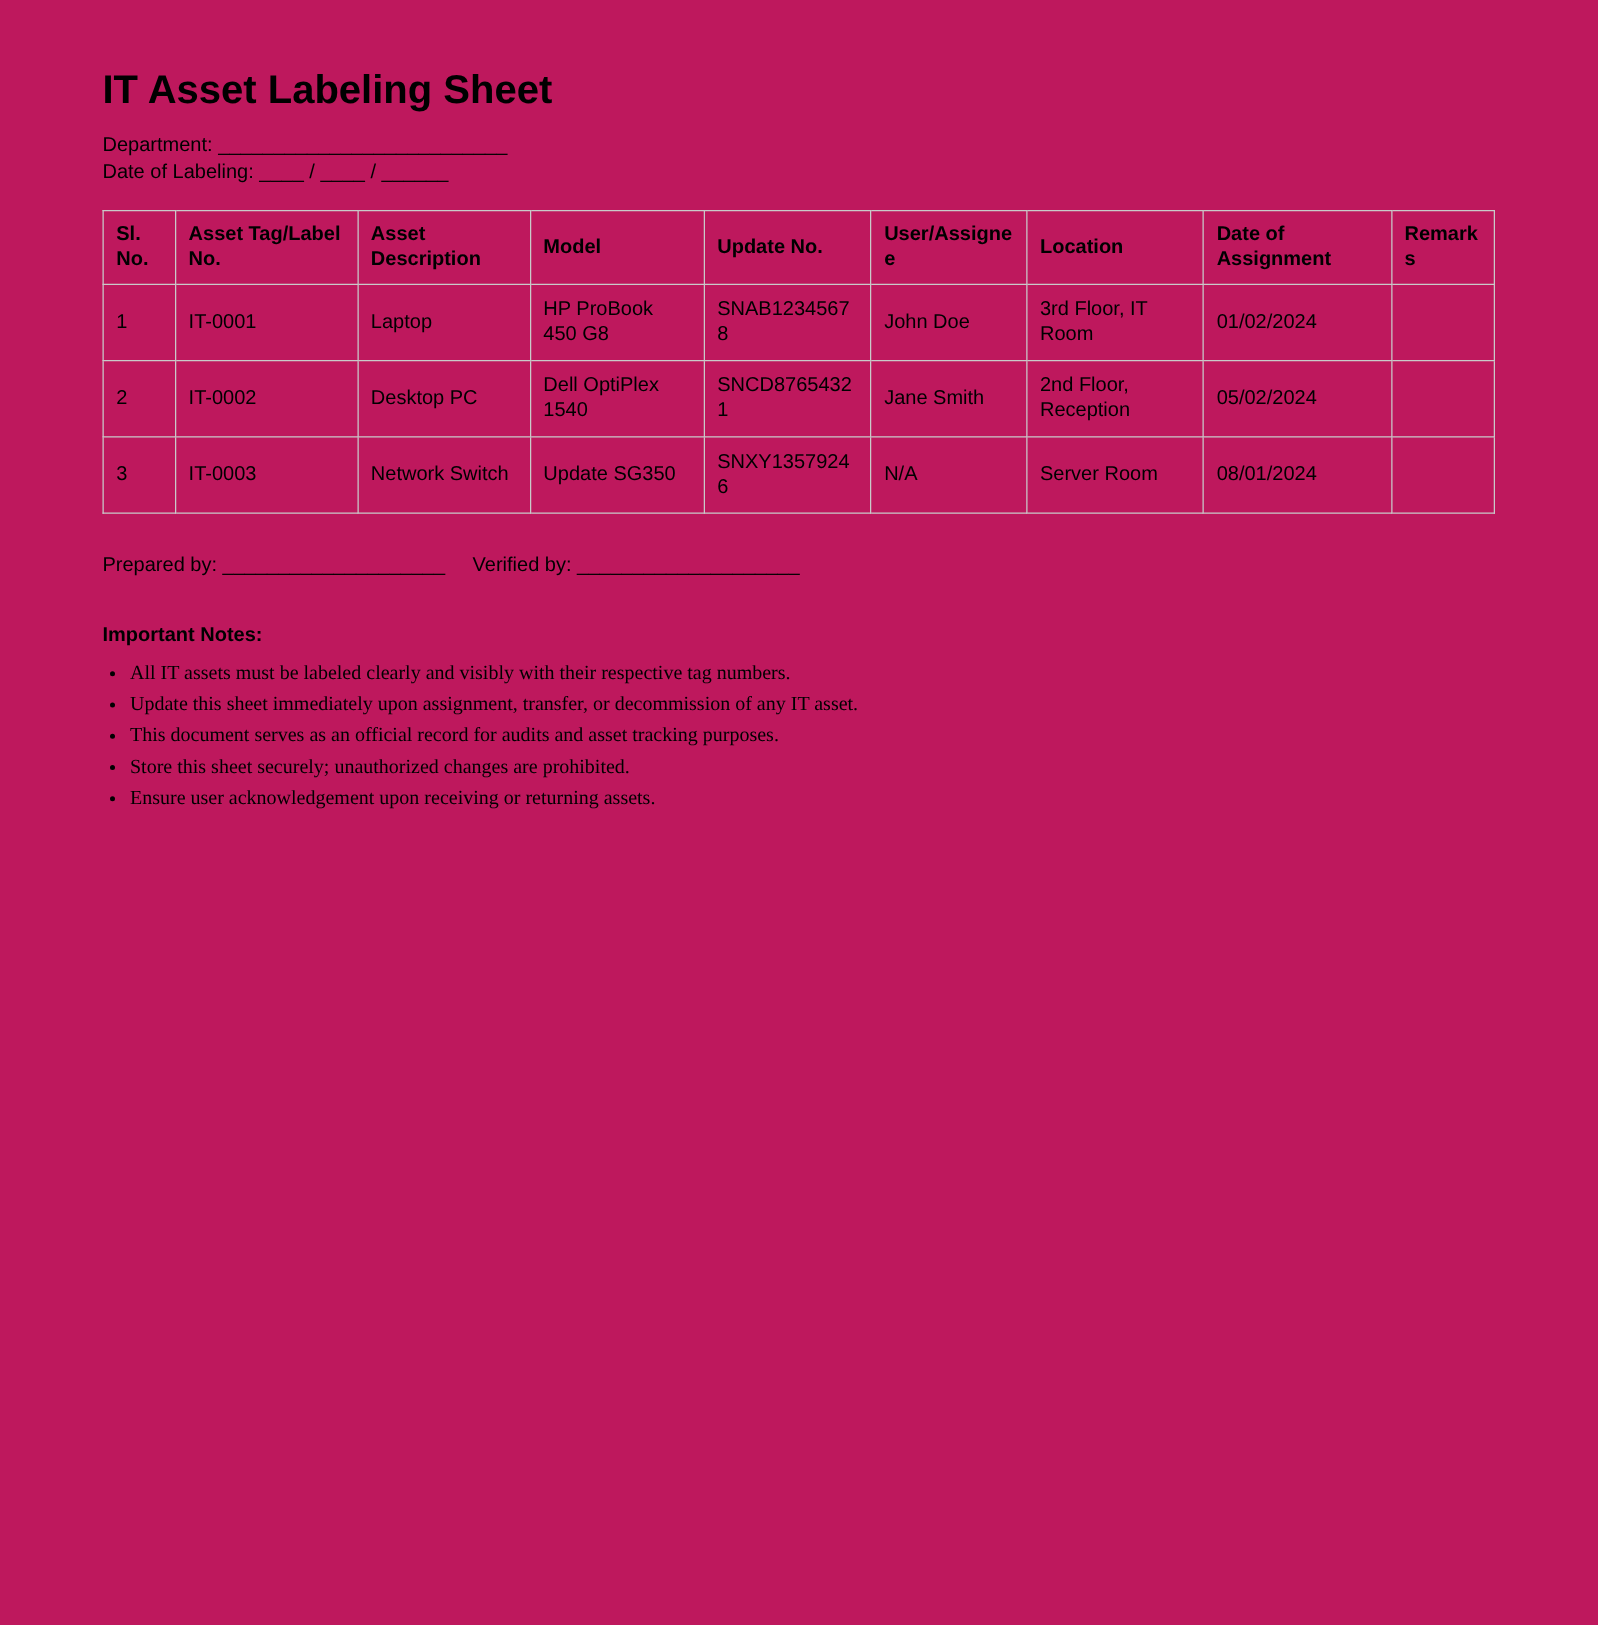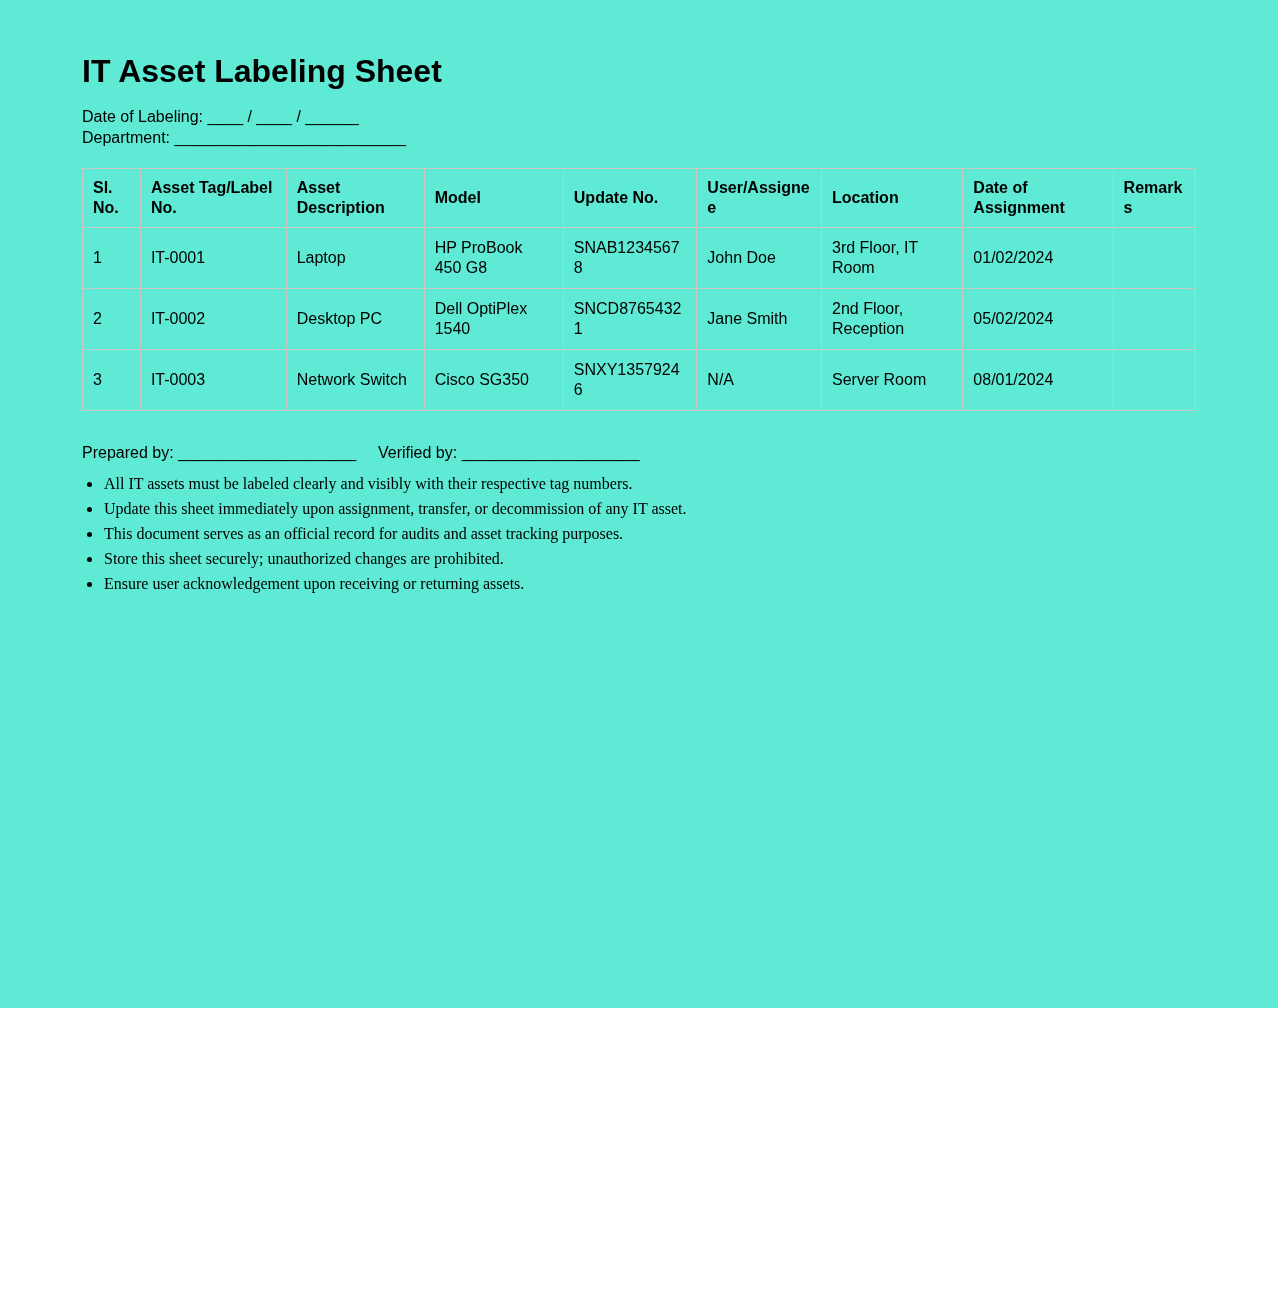--- a/index.html
+++ b/index.html
@@ -4,22 +4,22 @@
 <style>
   * { box-sizing: border-box; }
   html, body { margin: 0; padding: 0; background: #ffffff; }
   body {
     font-family: "Liberation Sans", sans-serif;
     font-size: 16px;
     color: #000000;
   }
   .page {
     width: 1278px;
-    height: 1008px;
-    background: #5eead4;
+    height: 1300px;
+    background: #be185d;
     padding: 53px 82px 0 82px;
     overflow: hidden;
   }
   .doc-title {
     font-size: 32px;
     font-weight: bold;
     line-height: 1.15;
     margin: 0 0 16px 0;
     letter-spacing: 0;
   }
@@ -76,22 +76,22 @@
   }
 </style>
 </head>
 <body>
 
 <div class="page">
 
   <h1 class="doc-title">IT Asset Labeling Sheet</h1>
 
   <div class="meta-block">
+    <p class="meta-line"><span>Department:</span><span> </span><span>__________________________</span></p>
     <p class="meta-line"><span>Date of Labeling:</span><span> </span><span>____ / ____ / ______</span></p>
-    <p class="meta-line"><span>Department:</span><span> </span><span>__________________________</span></p>
   </div>
 
   <table class="asset-table">
     <colgroup id="asset-colgroup">
         <col style="width: 5.2%;">
         <col style="width: 13.1%;">
         <col style="width: 12.4%;">
         <col style="width: 12.5%;">
         <col style="width: 12%;">
         <col style="width: 11.2%;">
@@ -132,32 +132,33 @@
           <td>SNCD87654321</td>
           <td>Jane Smith</td>
           <td>2nd Floor, Reception</td>
           <td>05/02/2024</td>
           <td></td>
         </tr>
         <tr>
           <td>3</td>
           <td>IT-0003</td>
           <td>Network Switch</td>
-          <td>Cisco SG350</td>
+          <td>Update SG350</td>
           <td>SNXY13579246</td>
           <td>N/A</td>
           <td>Server Room</td>
           <td>08/01/2024</td>
           <td></td>
         </tr>
       </tbody>
   </table>
 
   <p class="signature-line"><span>Prepared by:</span><span> </span><span>____________________</span><span class="sig-verified">Verified by:</span><span> </span><span>____________________</span></p>
 
+  <p class="notes-heading">Important Notes:</p>
 
   <ul class="notes-list" id="notes-list">
       <li>All IT assets must be labeled clearly and visibly with their respective tag numbers.</li>
       <li>Update this sheet immediately upon assignment, transfer, or decommission of any IT asset.</li>
       <li>This document serves as an official record for audits and asset tracking purposes.</li>
       <li>Store this sheet securely; unauthorized changes are prohibited.</li>
       <li>Ensure user acknowledgement upon receiving or returning assets.</li>
     </ul>
 
 </div>

